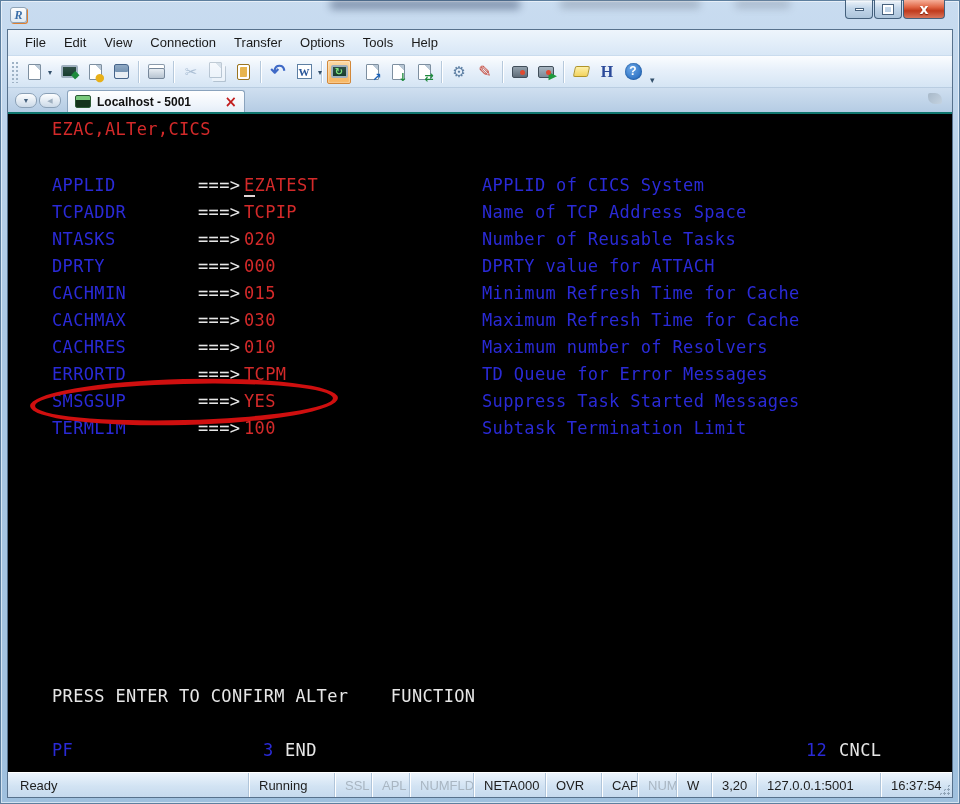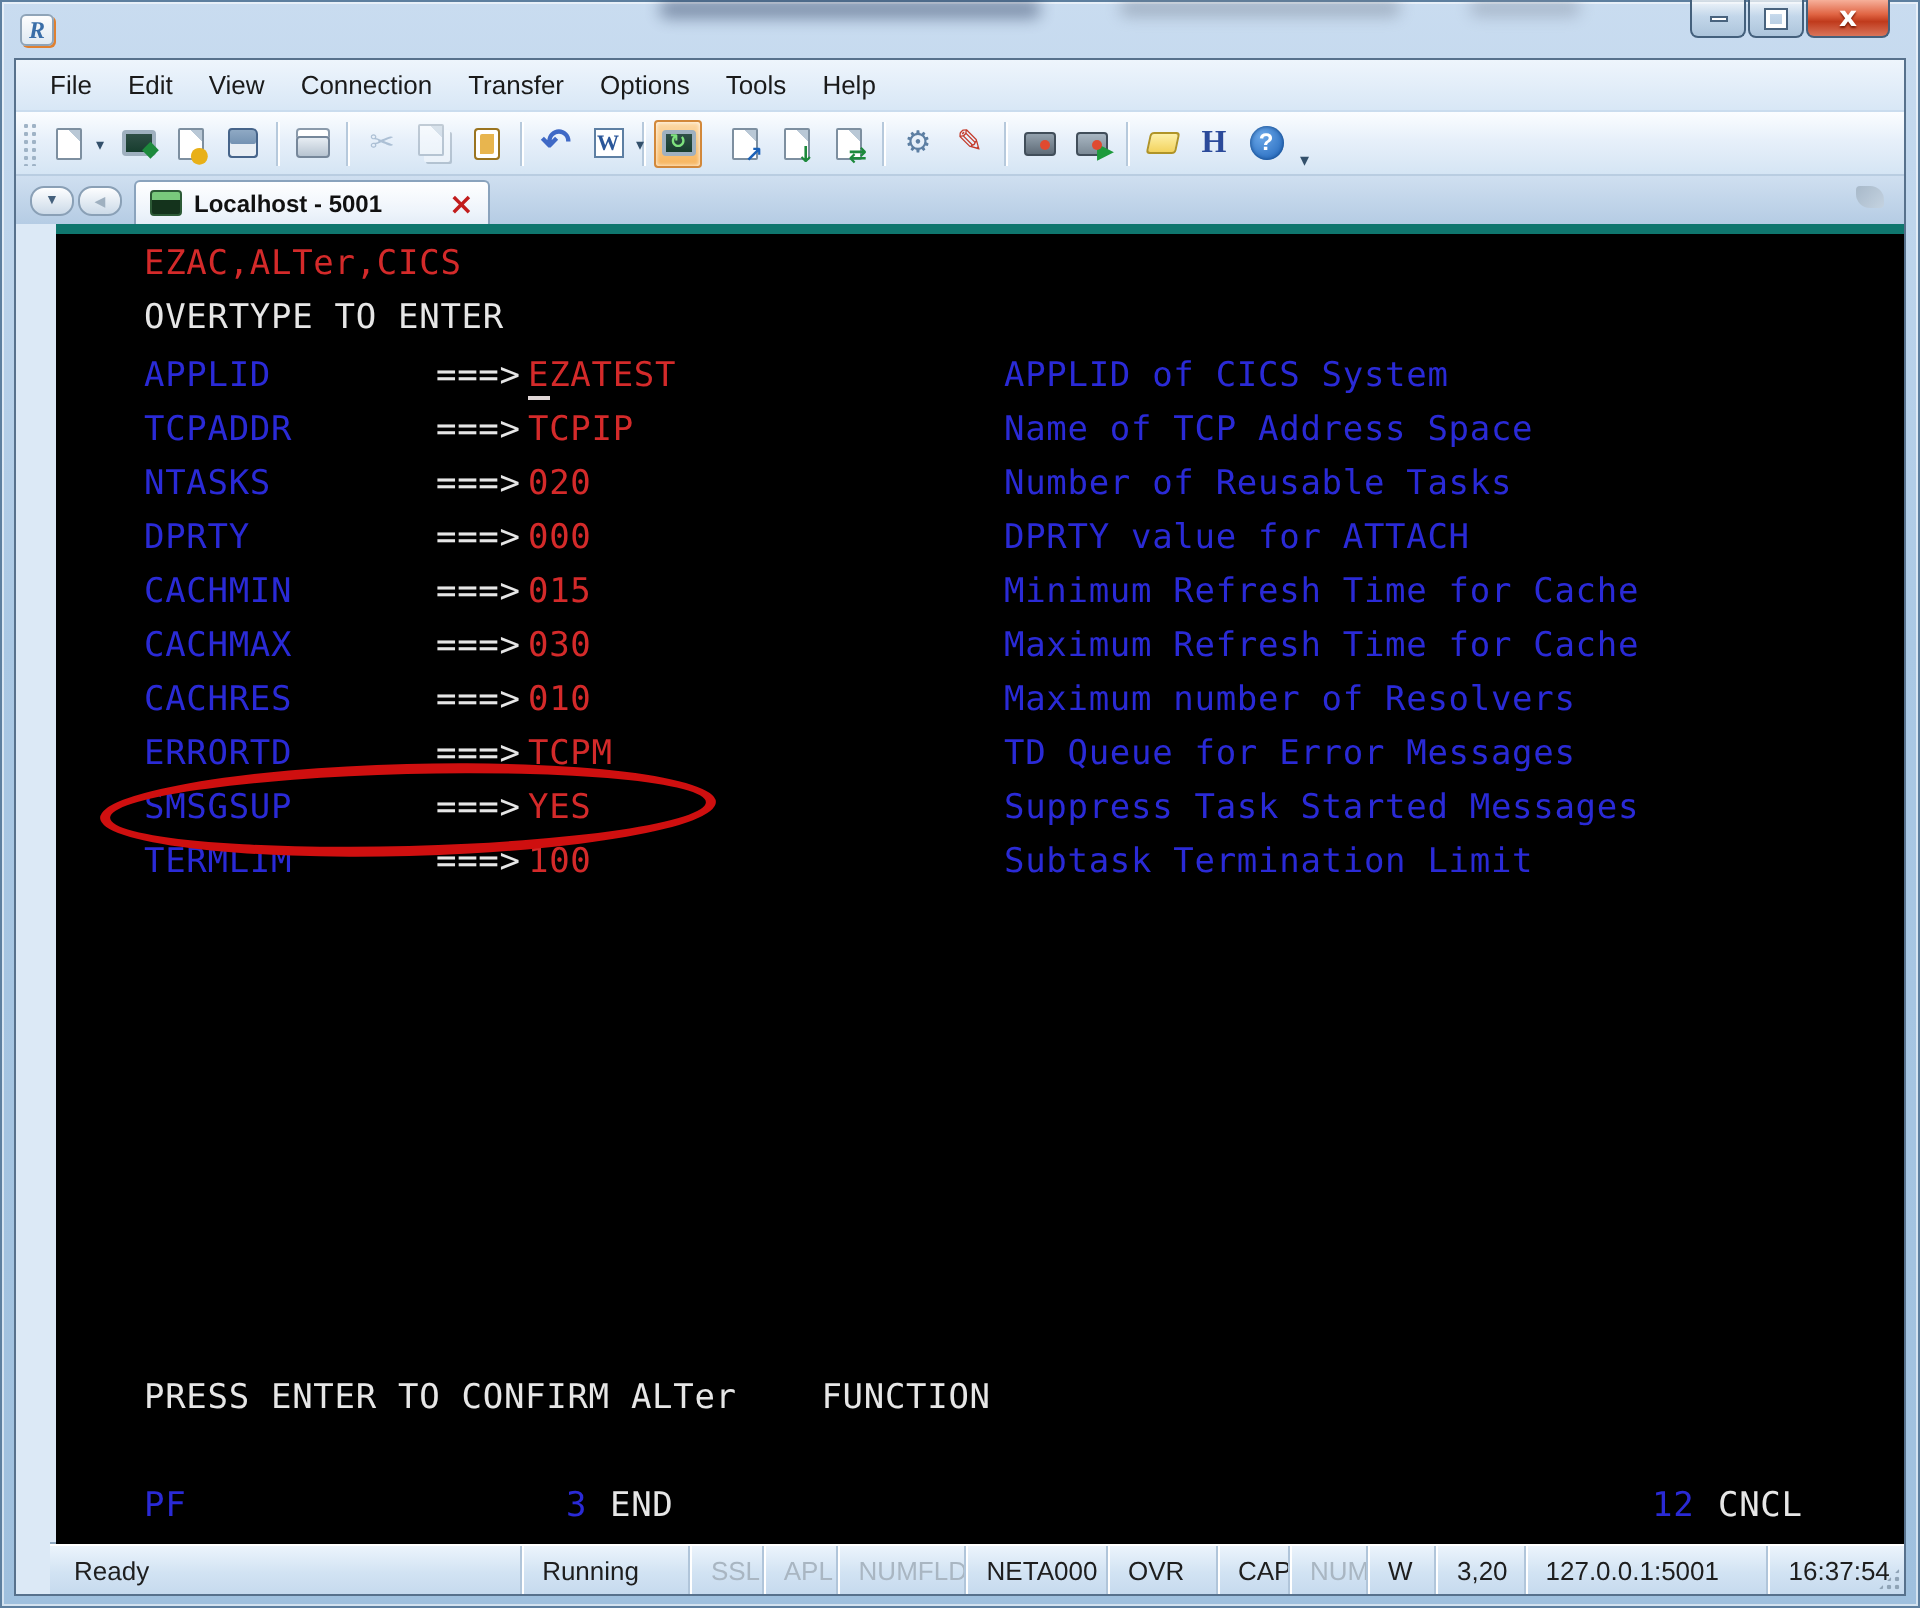--- a/index.html
+++ b/index.html
@@ -74,32 +74,32 @@
   .tsmall.dim { color:#9fb0c0; }
   .tab { height:22px; width:178px; display:flex; align-items:center; gap:6px; padding:0 7px; margin-left:5px;
     background:linear-gradient(#ffffff,#eef4fb 70%,#e4edf7); border:1px solid #8aa3bd; border-bottom:none;
     border-radius:3px 3px 0 0; font:bold 12px "Liberation Sans",sans-serif; color:#111; }
   .tabicon { width:16px; height:13px; background:linear-gradient(#79c97c 0 4px,#14331c 4px); border:1px solid #2c5a36; border-radius:2px; }
   .tab-close { margin-left:auto; color:#c21d1d; font:bold 15px/14px "DejaVu Sans",sans-serif; }
   .pagecurl { position:absolute; right:10px; top:5px; width:14px; height:11px; background:linear-gradient(135deg,#9fb0c0,#c6d3df);
     border-radius:2px 7px 2px 7px; opacity:.8; }
 
   
-  .terminal { flex:1; background:#000; position:relative; overflow:hidden; border-top:5px solid #0f766e;margin-left:20px; }
+  .terminal { flex:1; background:#000; position:relative; overflow:hidden; border-top:2px solid #0f766e; }
   .t { position:absolute; white-space:pre; font-family:"DejaVu Sans Mono",monospace; font-size:17px; line-height:27px; letter-spacing:.35px; }
   .red { color:#d42a2a; } .blue { color:#2a2ad6; } .wht { color:#e6e6e6; }
   .row { position:absolute; left:0; right:0; height:27px; }
   .cl { left:44px; } .ca { left:190px; } .cv { left:236px; } .cd { left:474px; }
   .cursor { border-bottom:2px solid #e0d6d6; }
   .ellipse { position:absolute; left:22px; top:265px; width:308px; height:46px; border:5px solid #cf0f0f;
     border-radius:50%; transform:rotate(-1.5deg); pointer-events:none; }
 
   
   .statusbar { height:25px; background:linear-gradient(#ecf4fc,#d2e3f3 55%,#c6daee); border-top:1px solid #ffffff;
-    box-shadow:0 -1px 0 #8fa8c0; display:flex; align-items:stretch; font-size:13px; color:#1e1e1e;margin-left:17px; }
+    box-shadow:0 -1px 0 #8fa8c0; display:flex; align-items:stretch; font-size:13px; color:#1e1e1e; }
   .seg { display:flex; align-items:center; padding-left:10px; border-left:1px solid #b0c5da; box-shadow:inset 1px 0 0 #fff; }
   .seg.first { border-left:none; box-shadow:none; padding-left:12px; }
   .seg.dim { color:#a9b6c2; }
   .s0{width:240px}.s1{width:86px}.s2{width:37px}.s3{width:38px}.s4{width:64px}.s5{width:72px}.s6{width:56px}
   .s7{width:36px}.s8{width:39px}.s9{width:35px}.s10{width:45px}.s11{width:124px}.s12{width:70px}
   .sgrip { flex:1; position:relative; }
   .sgrip::after { content:""; position:absolute; right:2px; bottom:2px; width:11px; height:11px;
     background:radial-gradient(circle at 1.5px 1.5px,#8fa3b6 1px,transparent 1.3px) 0 0/4px 4px; clip-path:polygon(100% 0,100% 100%,0 100%); }
 </style>
 </head>
@@ -234,23 +234,20 @@
         <span class="tabicon"></span>
         <span>Localhost - 5001</span>
         <span class="tab-close">×</span>
       </div>
       <span class="pagecurl"></span>
     </div>
 
     <div class="terminal">
       <div class="row" style="top:2px">
         <span class="t red cl">EZAC,ALTer,CICS</span>
-      </div>
-      <div class="row" style="top:29px">
-        <span class="t wht cl">OVERTYPE TO ENTER</span>
       </div>
 
       <div class="row" style="top:58px">
         <span class="t blue cl">APPLID</span>
         <span class="t wht ca">===&gt;</span>
         <span class="t red cv"><span class="cursor">E</span><span>ZATEST</span></span>
         <span class="t blue cd">APPLID of CICS System</span>
       </div>
       <div class="row" style="top:85px">
         <span class="t blue cl">TCPADDR</span>

